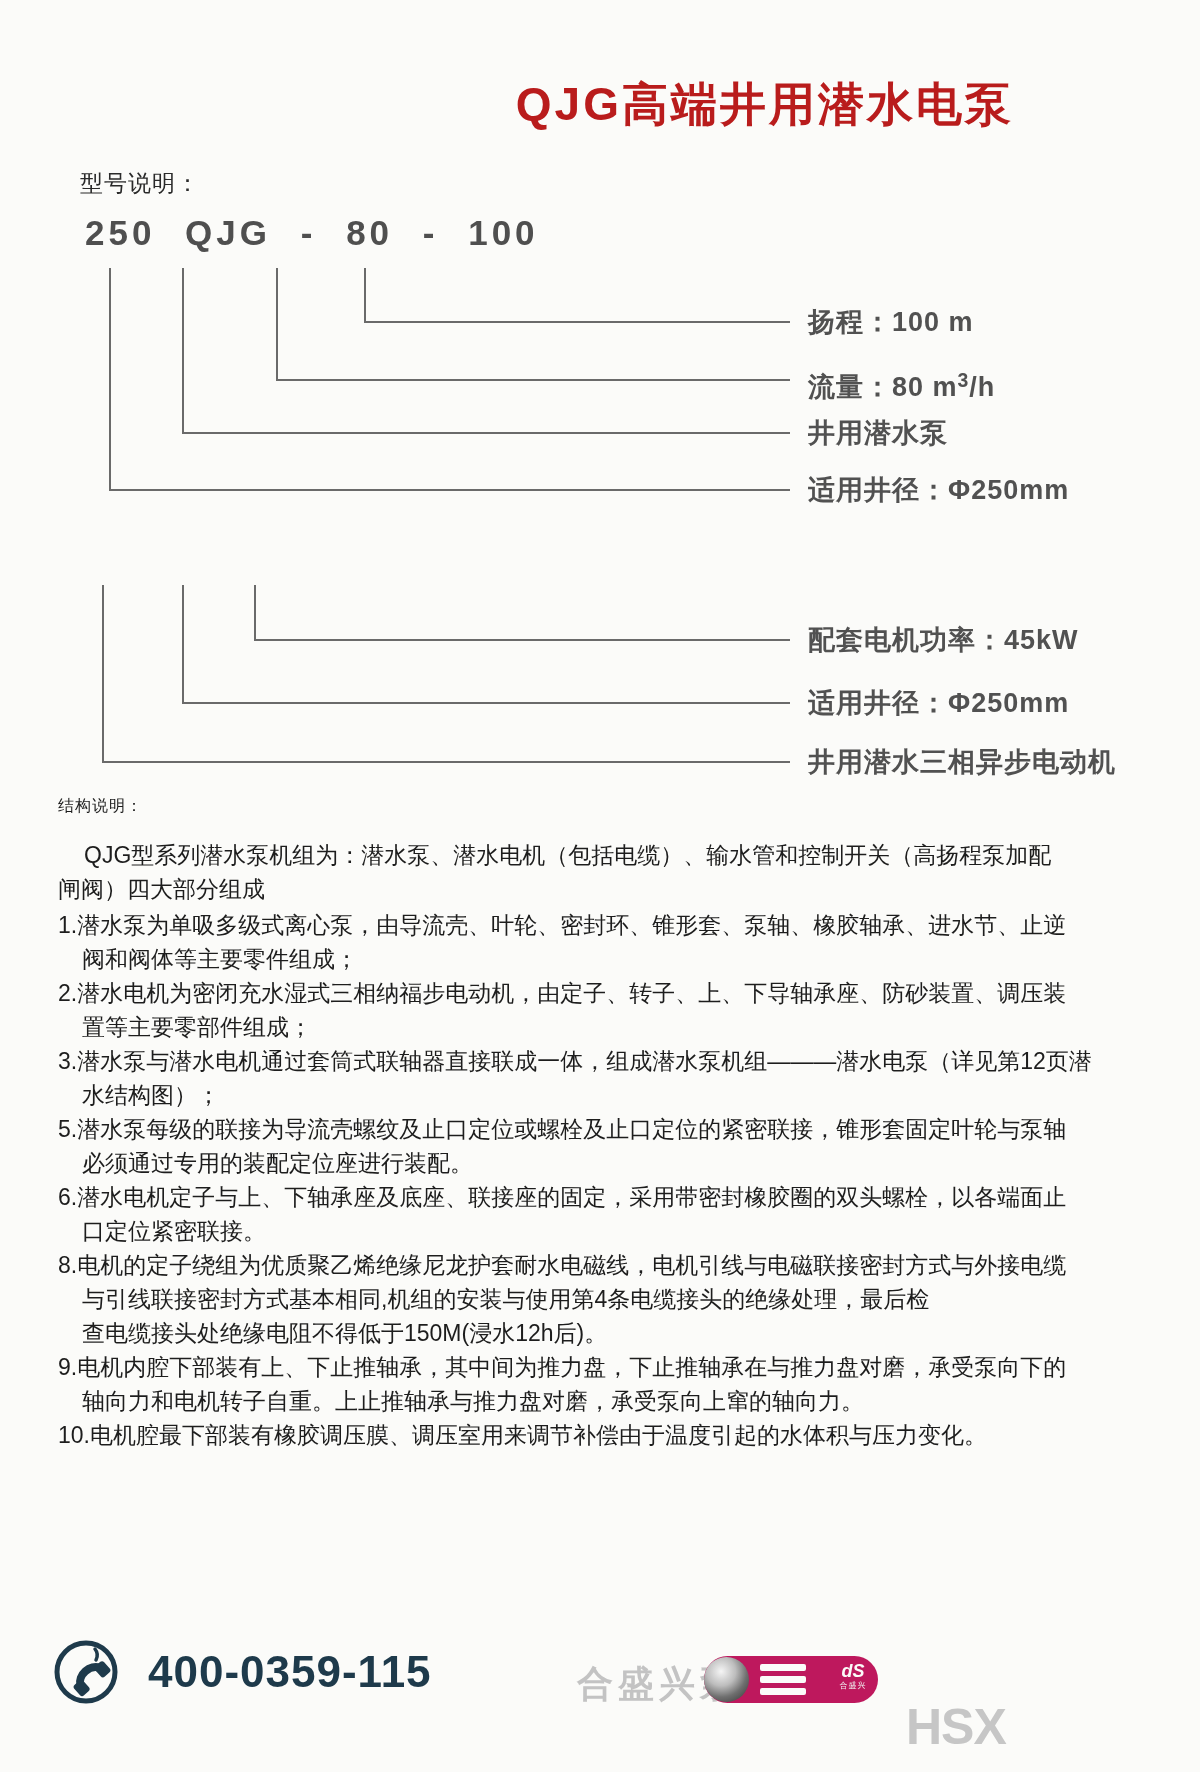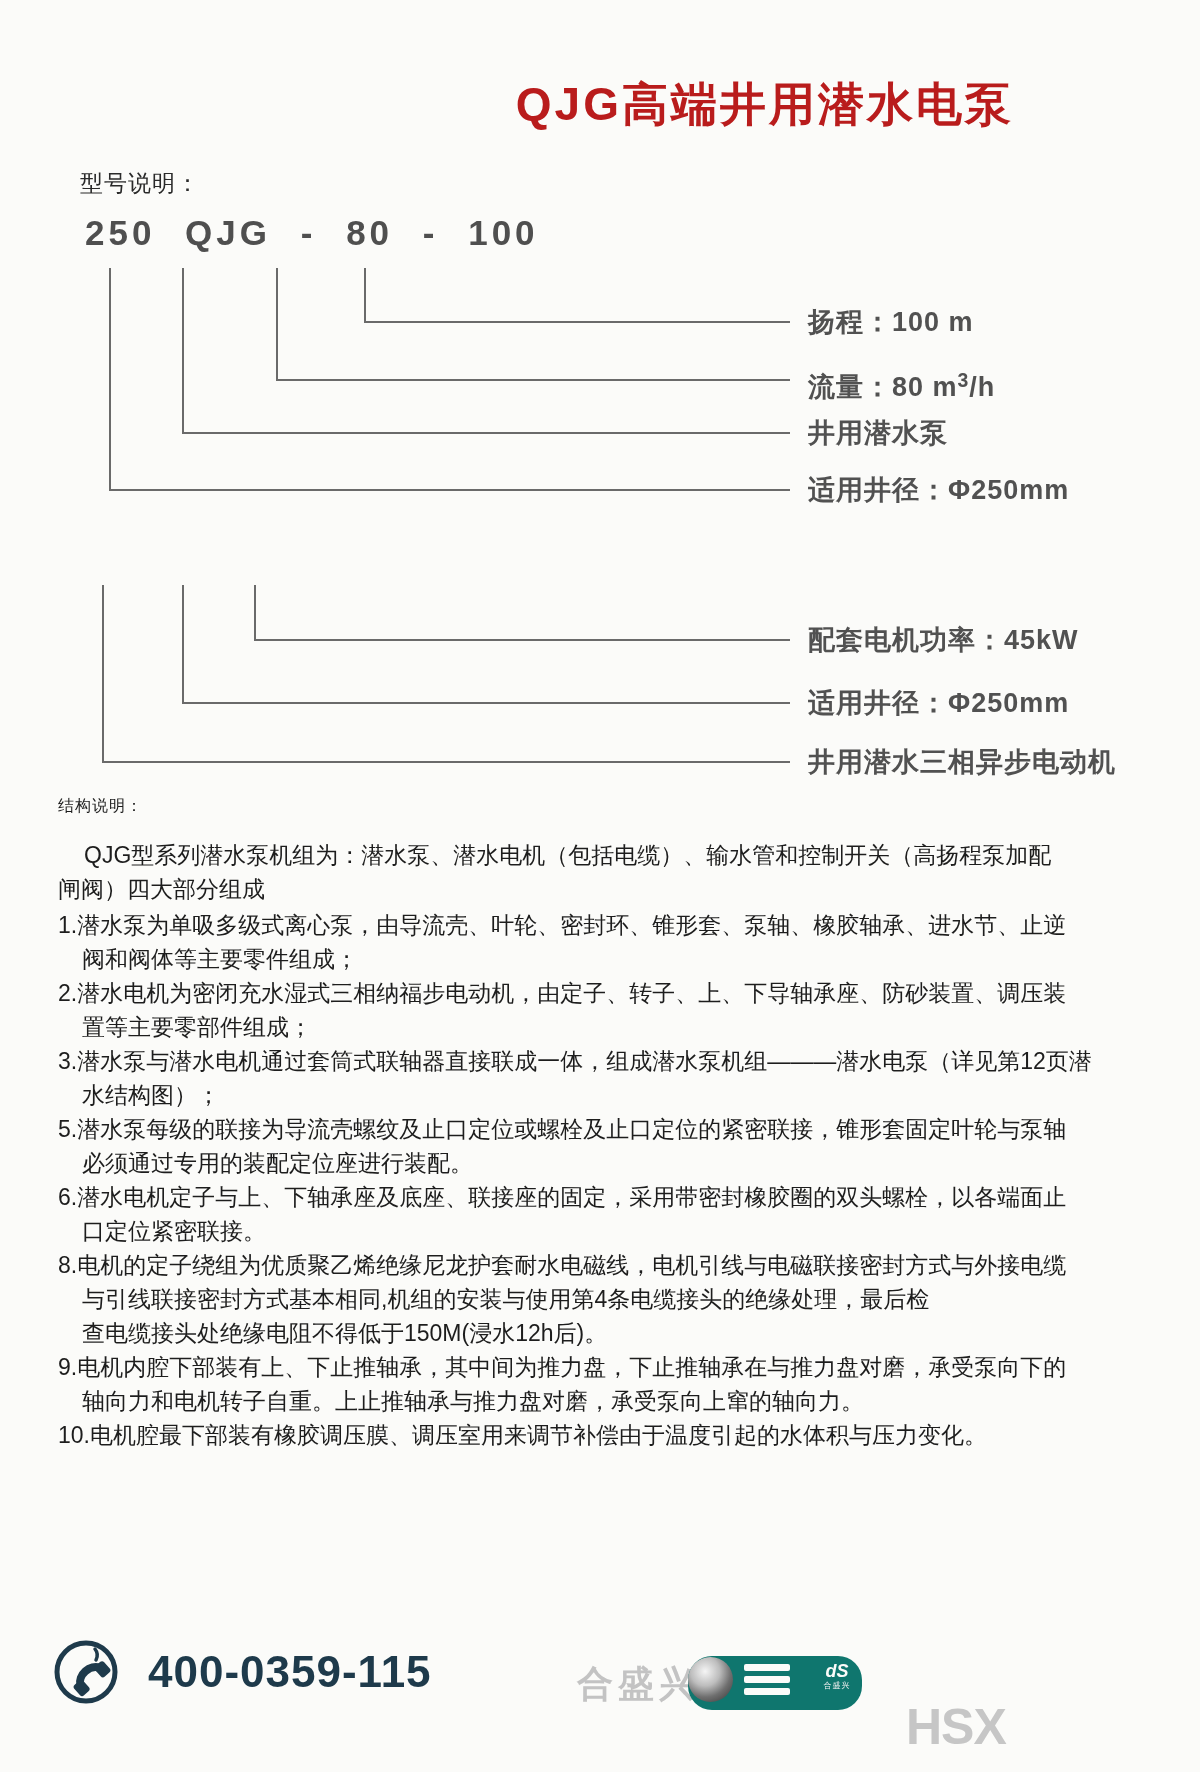--- a/index.html
+++ b/index.html
@@ -38,22 +38,22 @@
   .phone-icon { position:absolute; left:50px; top:1636px; }
   .phone-number {
     position:absolute; left:131px; top:1636px; line-height:72px;
     font-size:44px; font-weight:bold; color:#1e3a4b; letter-spacing:1px;margin-left:17px;
   }
   .brand-cn {
     position:absolute; left:577px; top:1660px;
     font-size:36px; font-weight:bold; color:#c3c3c3; letter-spacing:5px;
   }
   .brand-bar {
-    position:absolute; left:688px; top:1656px; width:174px; height:54px;
-    background:#0f766e; border-radius:24px;
+    position:absolute; left:704px; top:1656px; width:174px; height:47px;
+    background:#be185d; border-radius:24px;
   }
   .brand-circle {
     position:absolute; left:0px; top:1px; width:45px; height:45px; border-radius:50%;
     background:radial-gradient(circle at 38% 32%, #f5f5f5 0%, #bdbdbd 35%, #6f6f6f 62%, #2f2f2f 100%);
   }
   .brand-stripes { position:absolute; left:56px; top:8px; }
   .brand-stripe { width:46px; height:7px; background:#fbfbf9; margin-bottom:5px; border-radius:2px; }
   .brand-emblem {
     position:absolute; right:8px; top:5px; width:34px; text-align:center; color:#fbfbf9;
   }

